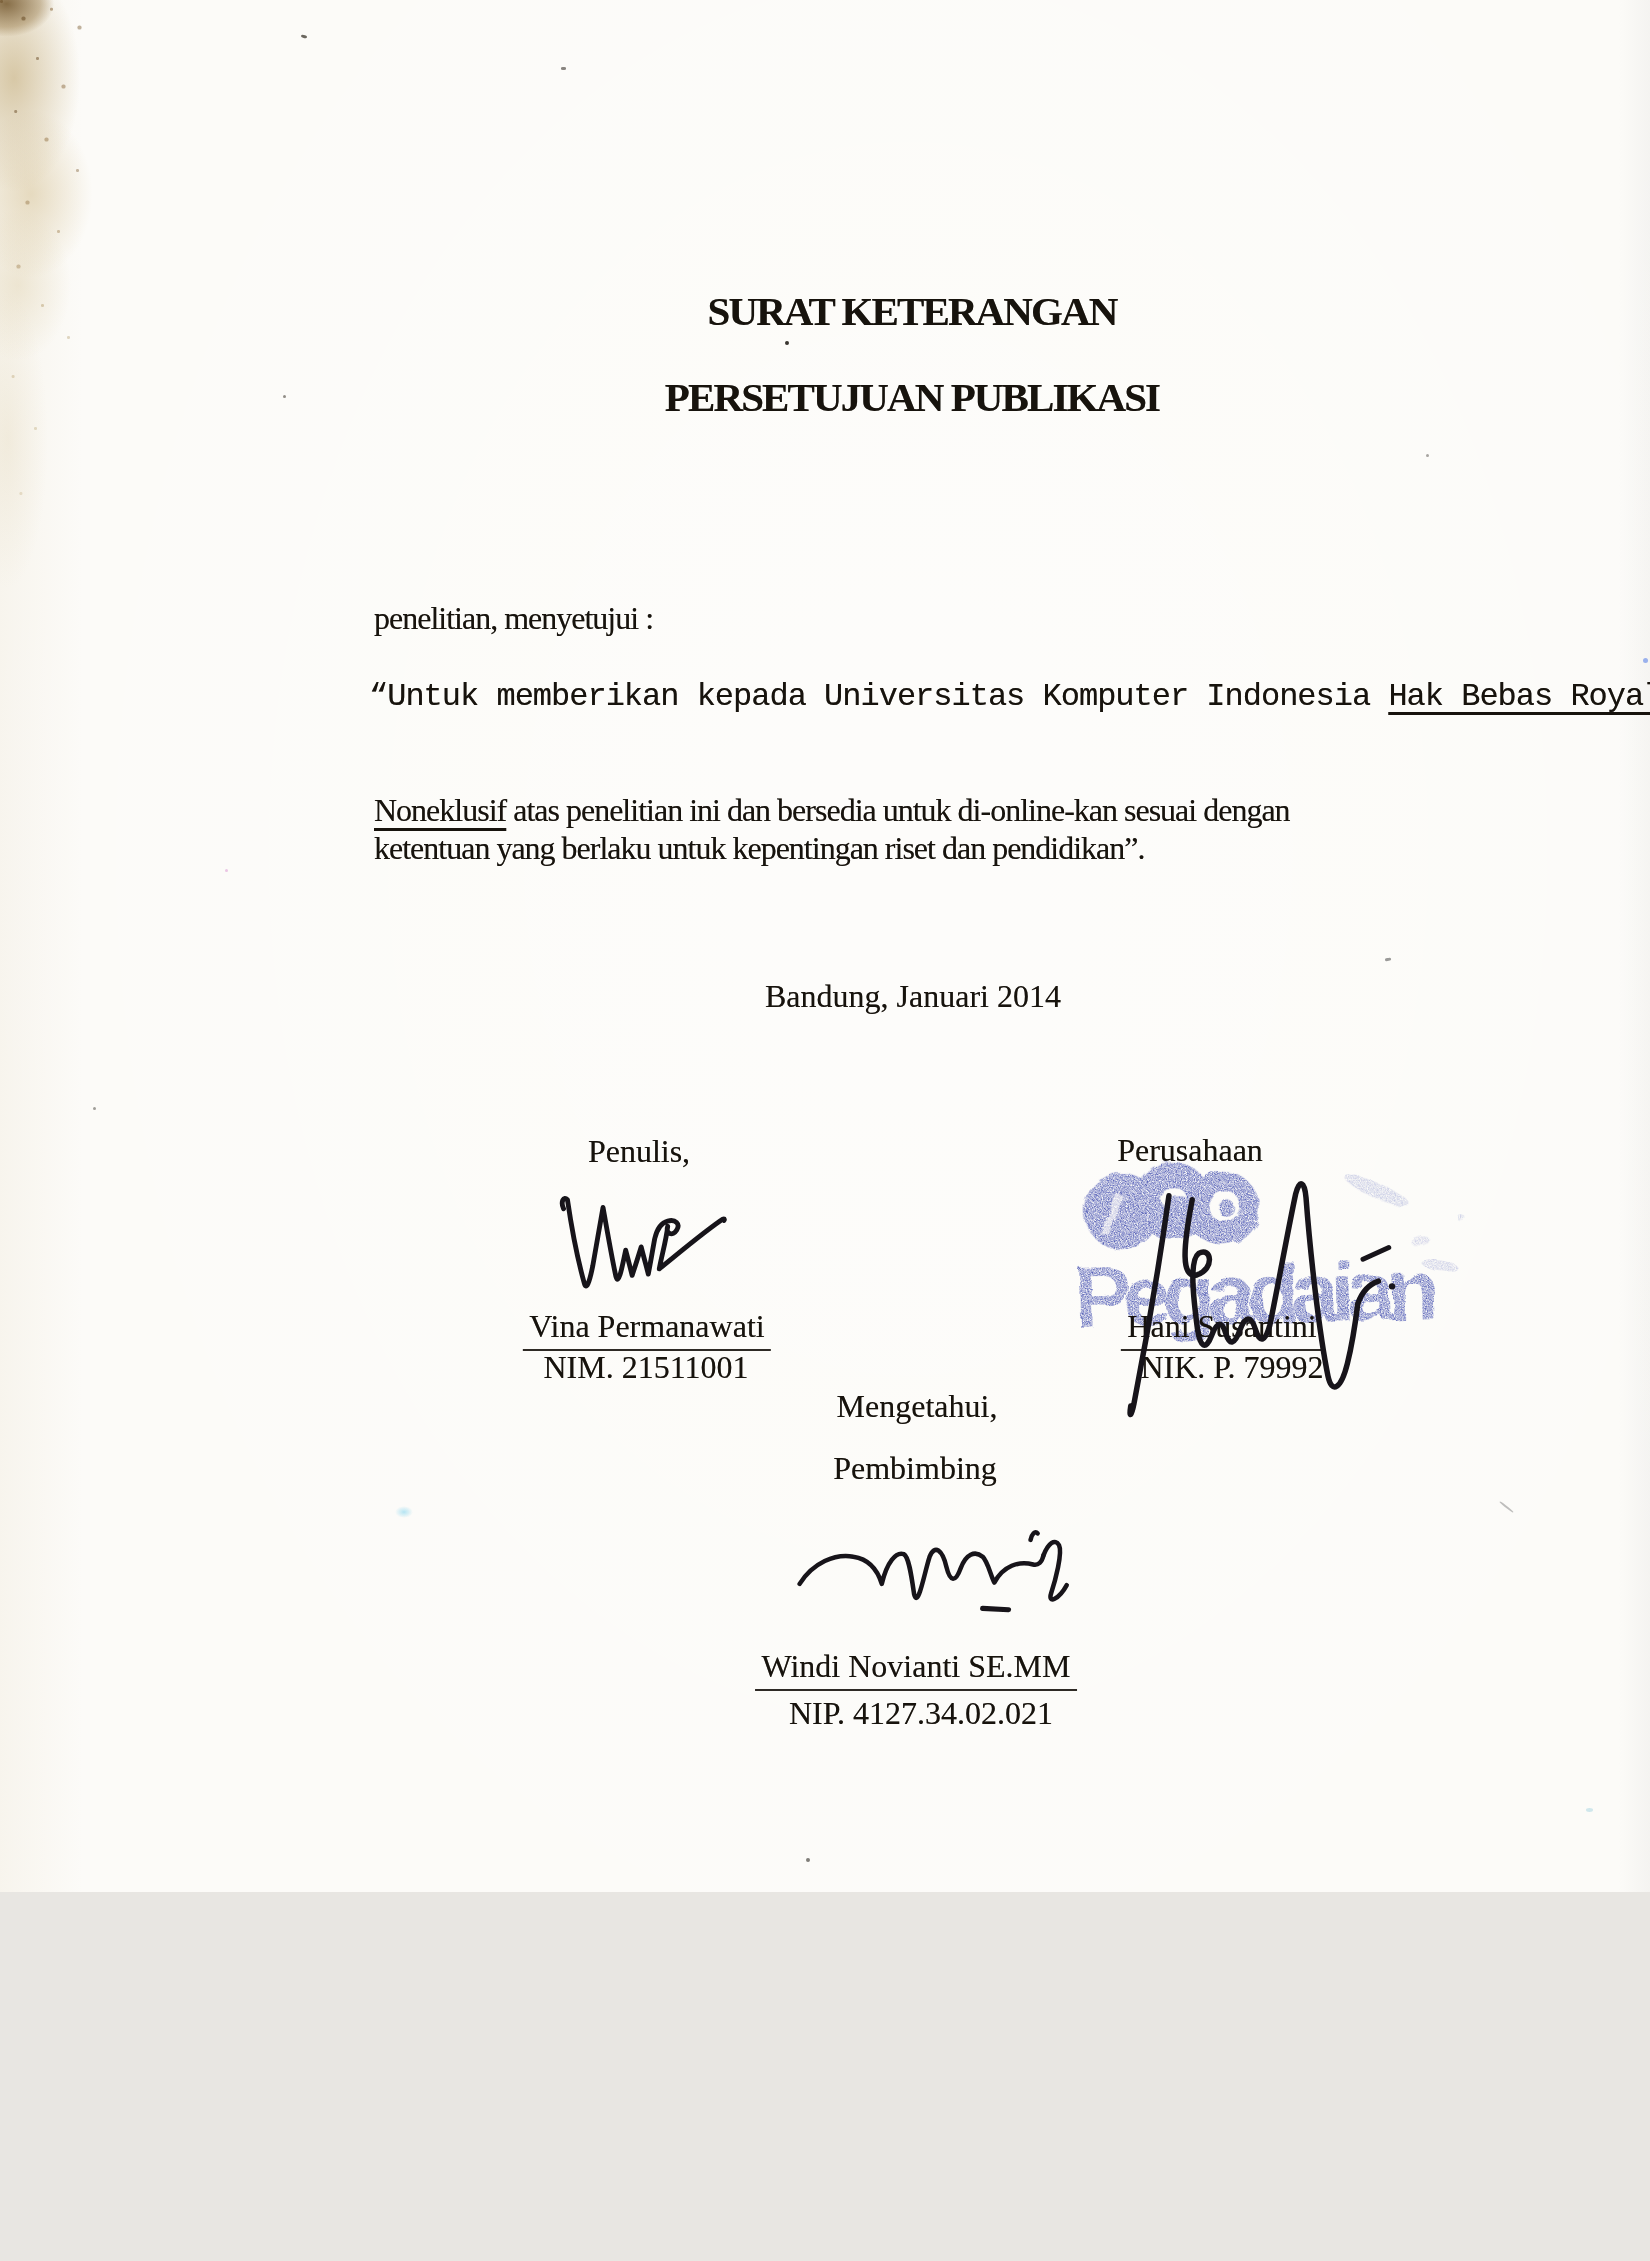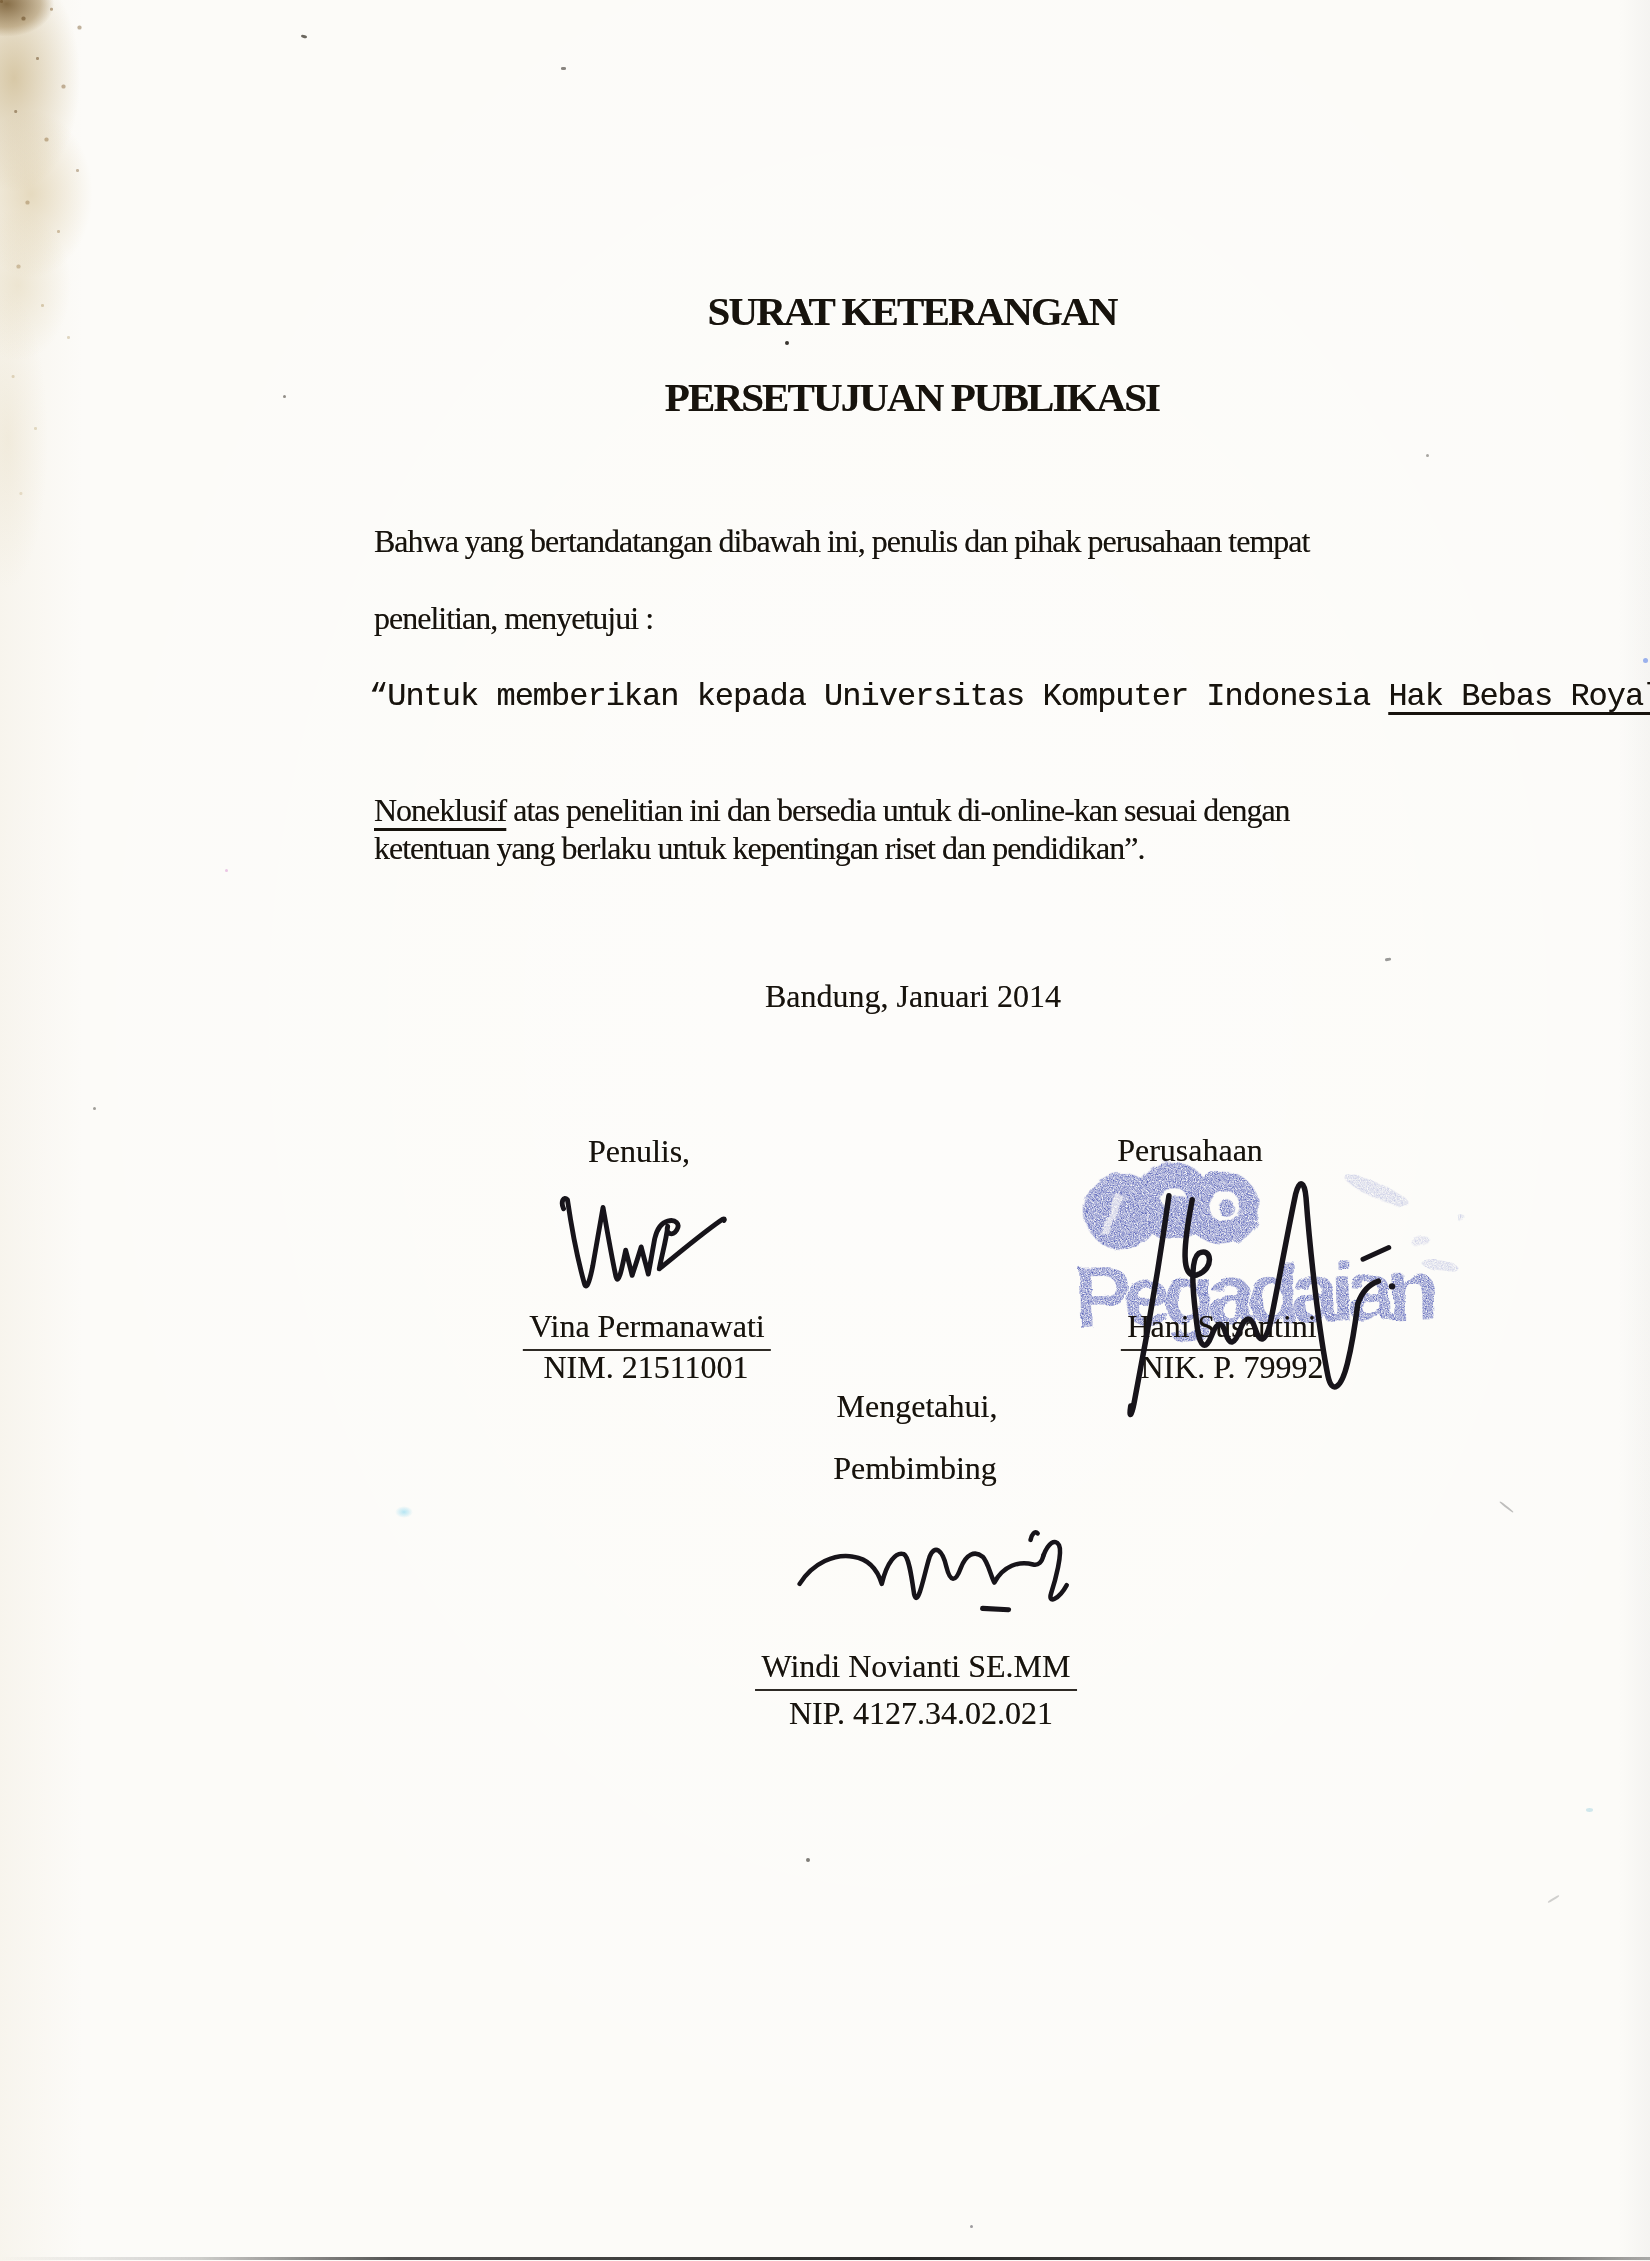--- a/index.html
+++ b/index.html
@@ -1,18 +1,18 @@
 <!DOCTYPE html>
 <html style="font-size:10.3px"><head>
 <meta charset="utf-8">
 <style>
   html,body{margin:0;padding:0;background:#e8e6e2;}
   .page{
     position:relative;
-    width:1651px;height:2261px;
+    width:1651px;height:1892px;
     background:
       radial-gradient(ellipse 1423px 1940px at 55% 45%, rgba(255,255,255,.35), rgba(0,0,0,0) 70%),
       linear-gradient(to right, rgba(205,185,140,.10), rgba(0,0,0,0) 5%),
       linear-gradient(to left, rgba(120,120,120,.06), rgba(0,0,0,0) 2%),
       #fcfbf8;
     overflow:hidden;
     font-family:"Liberation Serif", serif;
     color:#17130d;
   }
   .abs{position:absolute;}
@@ -78,21 +78,20 @@
 <body>
 
 <div class="page">
 
   <div class="abs stain"></div>
   <div class="abs stain-specks"></div>
 
   <div class="abs cx ink title" style="left:912px;top:287px;">SURAT KETERANGAN</div>
   <div class="abs cx ink title" style="left:912px;top:373px;">PERSETUJUAN PUBLIKASI</div>
 
-  <div class="abs ink body-line" style="left:374px;top:523px;">Bahwa yang bertandatangan dibawah ini, penulis dan pihak perusahaan tempat</div>
   <div class="abs ink body-line" style="left:374px;top:600px;">penelitian, menyetujui :</div>
   <div class="abs ink body-line" style="left:369px;top:678px;font-family:Liberation Mono, monospace;"><span>“Untuk memberikan kepada Universitas Komputer Indonesia </span><span class="u">Hak Bebas Royalty</span></div>
   <div class="abs ink body-line" style="left:374px;top:752px;margin-top:40px;"><span class="u">Noneklusif</span><span> atas penelitian ini dan bersedia untuk di-online-kan sesuai dengan</span></div>
   <div class="abs ink body-line" style="left:374px;top:830px;">ketentuan yang berlaku untuk kepentingan riset dan pendidikan”.</div>
 
   <div class="abs cx ink label" style="left:913px;top:978px;">Bandung, Januari 2014</div>
 
   <div class="abs cx ink label" style="left:639px;top:1133px;">Penulis,</div>
   <div class="abs cx ink label" style="left:1190px;top:1132px;">Perusahaan</div>
 

